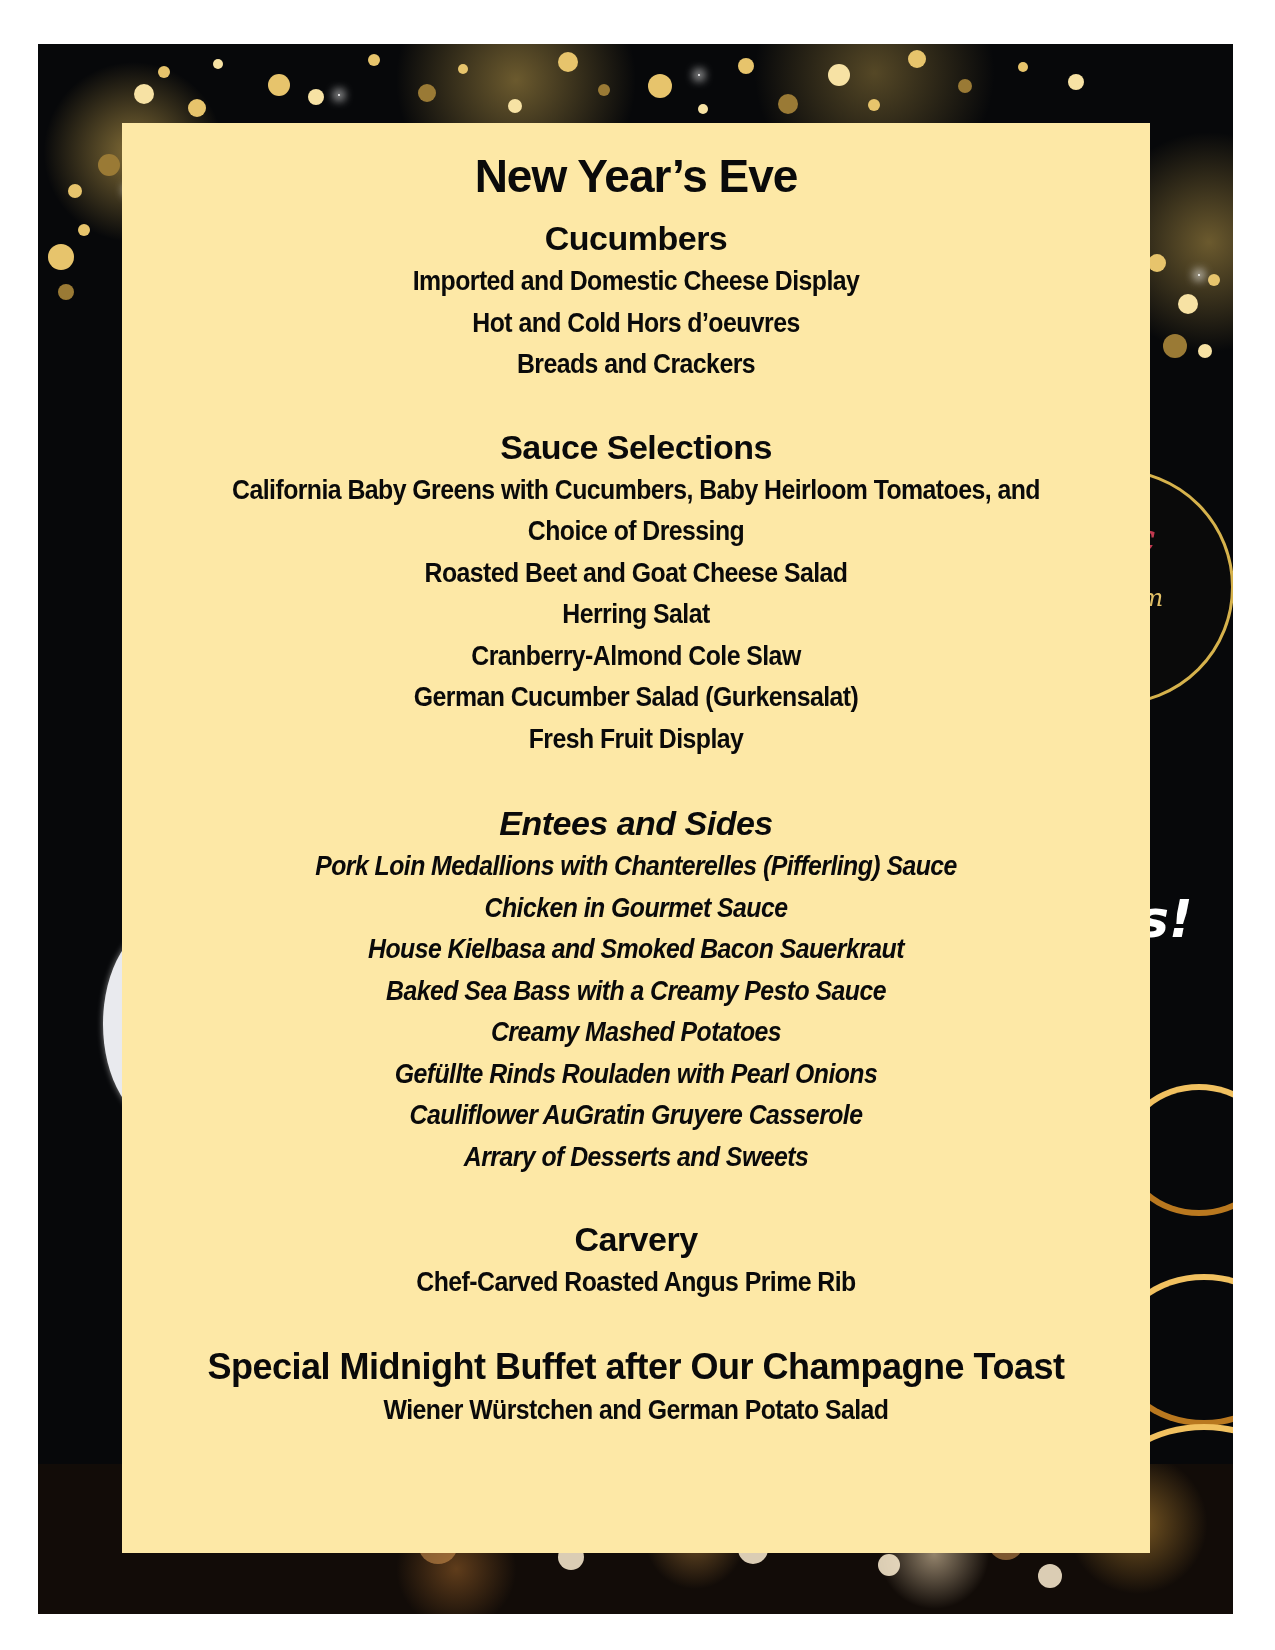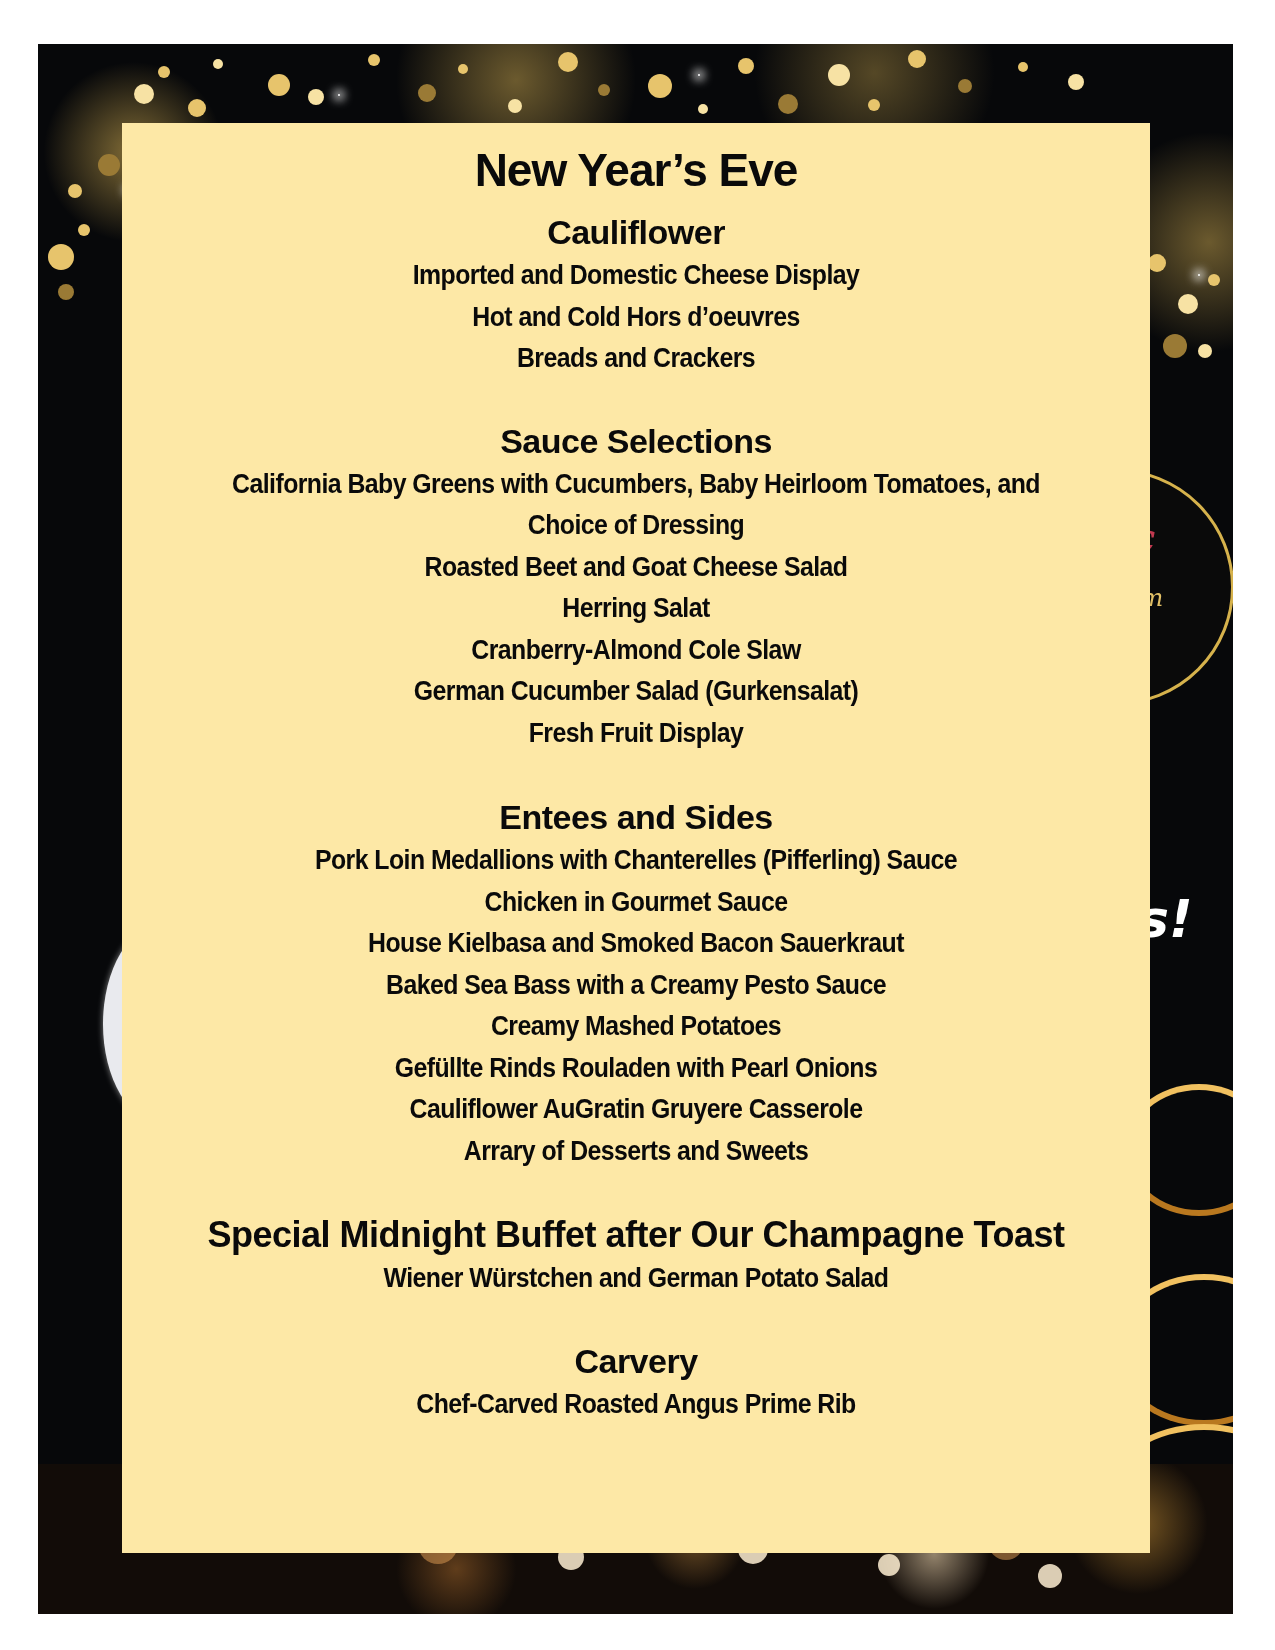--- a/index.html
+++ b/index.html
@@ -91,34 +91,34 @@
       width: 1028px; height: 1430px;
       background: #fde8a6;
       text-align: center;
       color: #0a0a0a;
       font-family: "Liberation Sans", sans-serif;
     }
     .title {
       margin: 0; font-weight: bold; font-size: 46px; line-height: 70px;
       letter-spacing: -1px;
     }
-    .title.first { padding-top: 12px; }
+    .title.first { padding-top: 18px; }
     .sec-title {
       font-weight: bold; font-size: 34px; line-height: 46px; margin: 0;
       letter-spacing: -0.5px;
     }
     .item {
       font-size: 27px; line-height: 41.5px; margin: 0; font-weight: bold;
       letter-spacing: -0.6px;
       transform: scaleX(0.92);
     }
     .section { margin: 0; }
     .sec-appetizers { margin-top: 4px; }
     .sec-salads { margin-top: 38px; }
-    .sec-entrees { margin-top: 40px; }
+    .sec-entrees { margin-top: 40px; font-style: italic; }
     .sec-carvery { margin-top: 38px; }
     .sec-midnight { margin-top: 40px; }
     .sec-midnight .sec-title { font-size: 36px; }
     .wrap-item { padding: 0 30px; }
   </style>
 </head>
 <body>
 
 <div class="frame">
   <div class="glitter-top">
@@ -181,21 +181,21 @@
     <div class="bokeh" style="left:950px;top:60px;width:36px;height:36px"></div>
     <div class="bokeh light" style="left:1000px;top:100px;width:24px;height:24px"></div>
   </div>
   <div class="peek-text">Wieners and Potato Salad</div>
 </div>
 
 <div class="panel">
   <h1 class="title first">New Year’s Eve</h1>
 
   <div class="section sec-appetizers">
-    <h2 class="sec-title">Cauliflower</h2>
+    <h2 class="sec-title">Cucumbers</h2>
     <p class="item">Imported and Domestic Cheese Display</p>
     <p class="item">Hot and Cold Hors d’oeuvres</p>
     <p class="item">Breads and Crackers</p>
   </div>
 
   <div class="section sec-salads">
     <h2 class="sec-title">Sauce Selections</h2>
     <p class="item wrap-item">California Baby Greens with Cucumbers, Baby Heirloom Tomatoes, and Choice of Dressing</p>
     <p class="item">Roasted Beet and Goat Cheese Salad</p>
     <p class="item">Herring Salat</p>
@@ -209,22 +209,22 @@
     <p class="item">Pork Loin Medallions with Chanterelles (Pifferling) Sauce</p>
     <p class="item">Chicken in Gourmet Sauce</p>
     <p class="item">House Kielbasa and Smoked Bacon Sauerkraut</p>
     <p class="item">Baked Sea Bass with a Creamy Pesto Sauce</p>
     <p class="item">Creamy Mashed Potatoes</p>
     <p class="item">Gefüllte Rinds Rouladen with Pearl Onions</p>
     <p class="item">Cauliflower AuGratin Gruyere Casserole</p>
     <p class="item">Arrary of Desserts and Sweets</p>
   </div>
 
+  <div class="section sec-carvery">
+    <h2 class="sec-title">Carvery</h2>
+    <p class="item">Chef-Carved Roasted Angus Prime Rib</p>
+  </div>
+
   <div class="section sec-midnight">
     <h2 class="sec-title">Special Midnight Buffet after Our Champagne Toast</h2>
     <p class="item">Wiener Würstchen and German Potato Salad</p>
   </div>
-
-  <div class="section sec-carvery">
-    <h2 class="sec-title">Carvery</h2>
-    <p class="item">Chef-Carved Roasted Angus Prime Rib</p>
-  </div>
 </div>
 
 </body></html>

